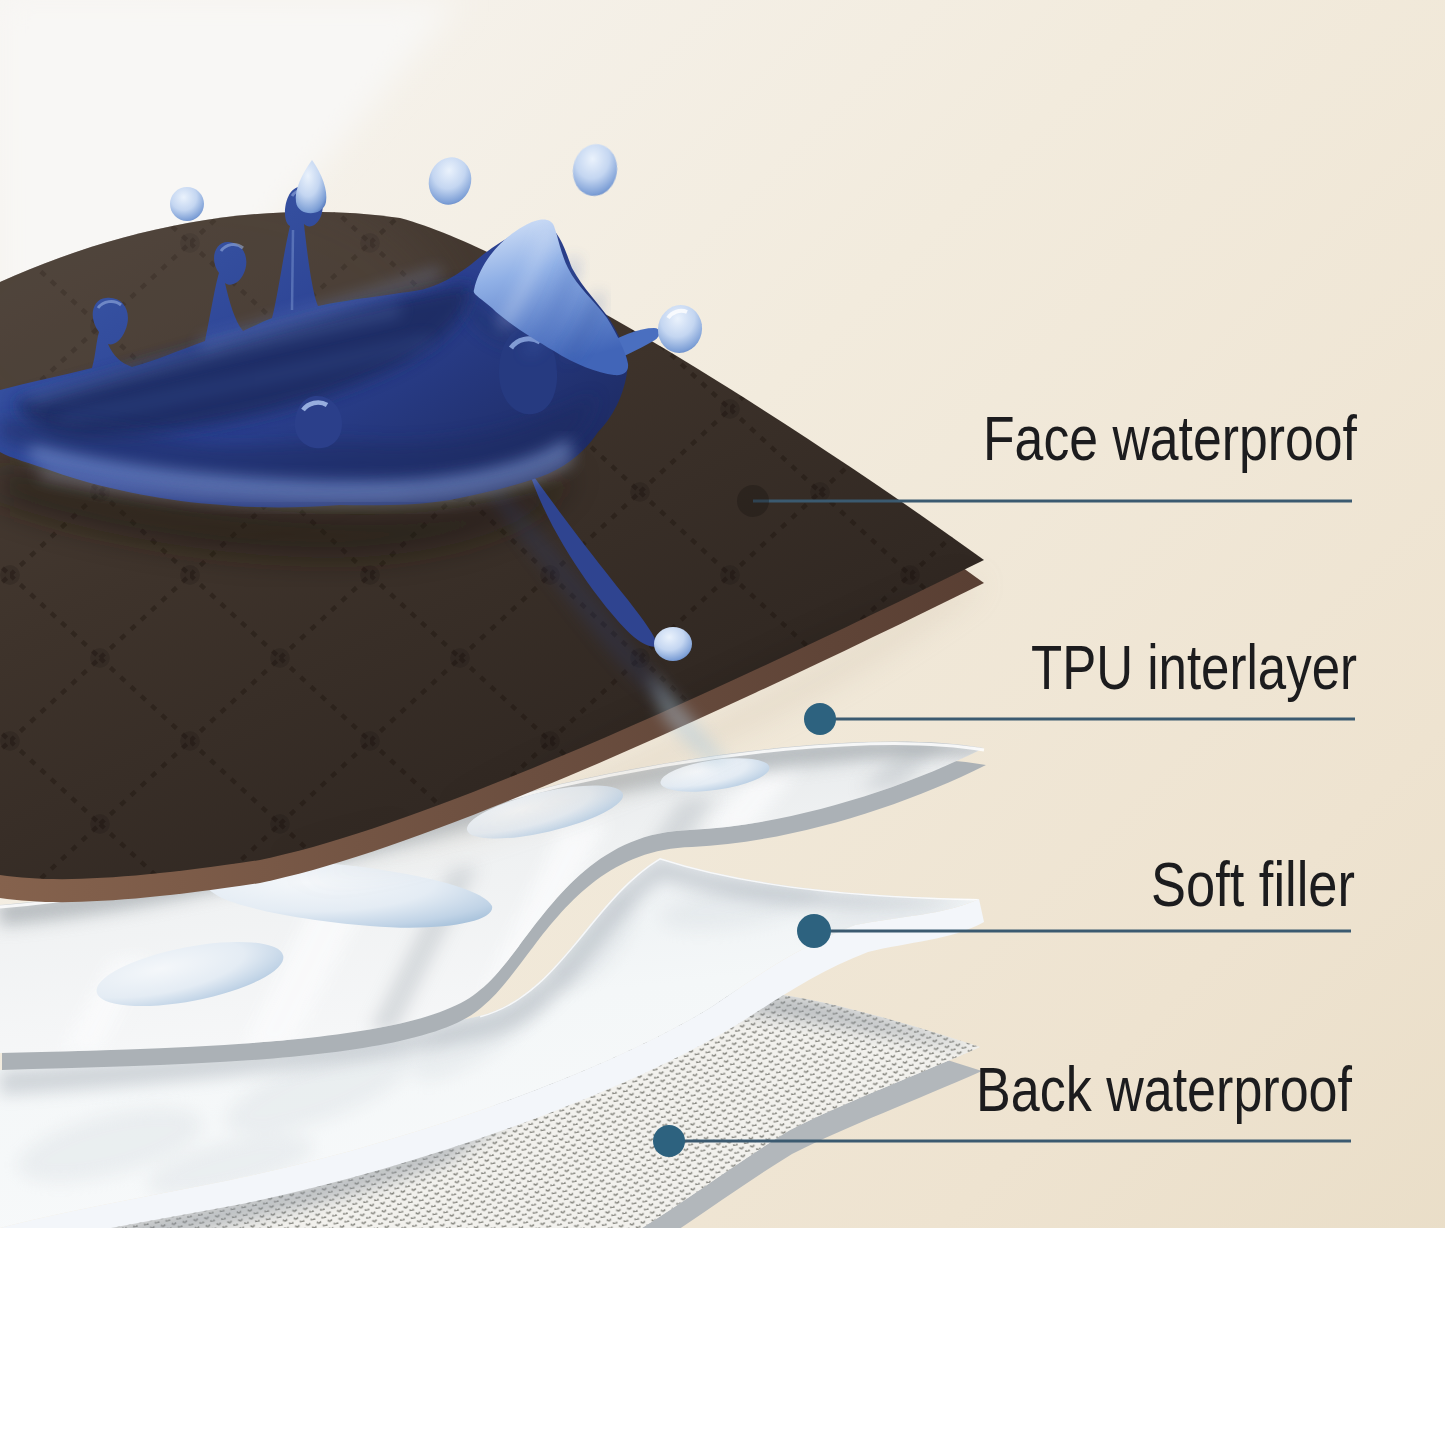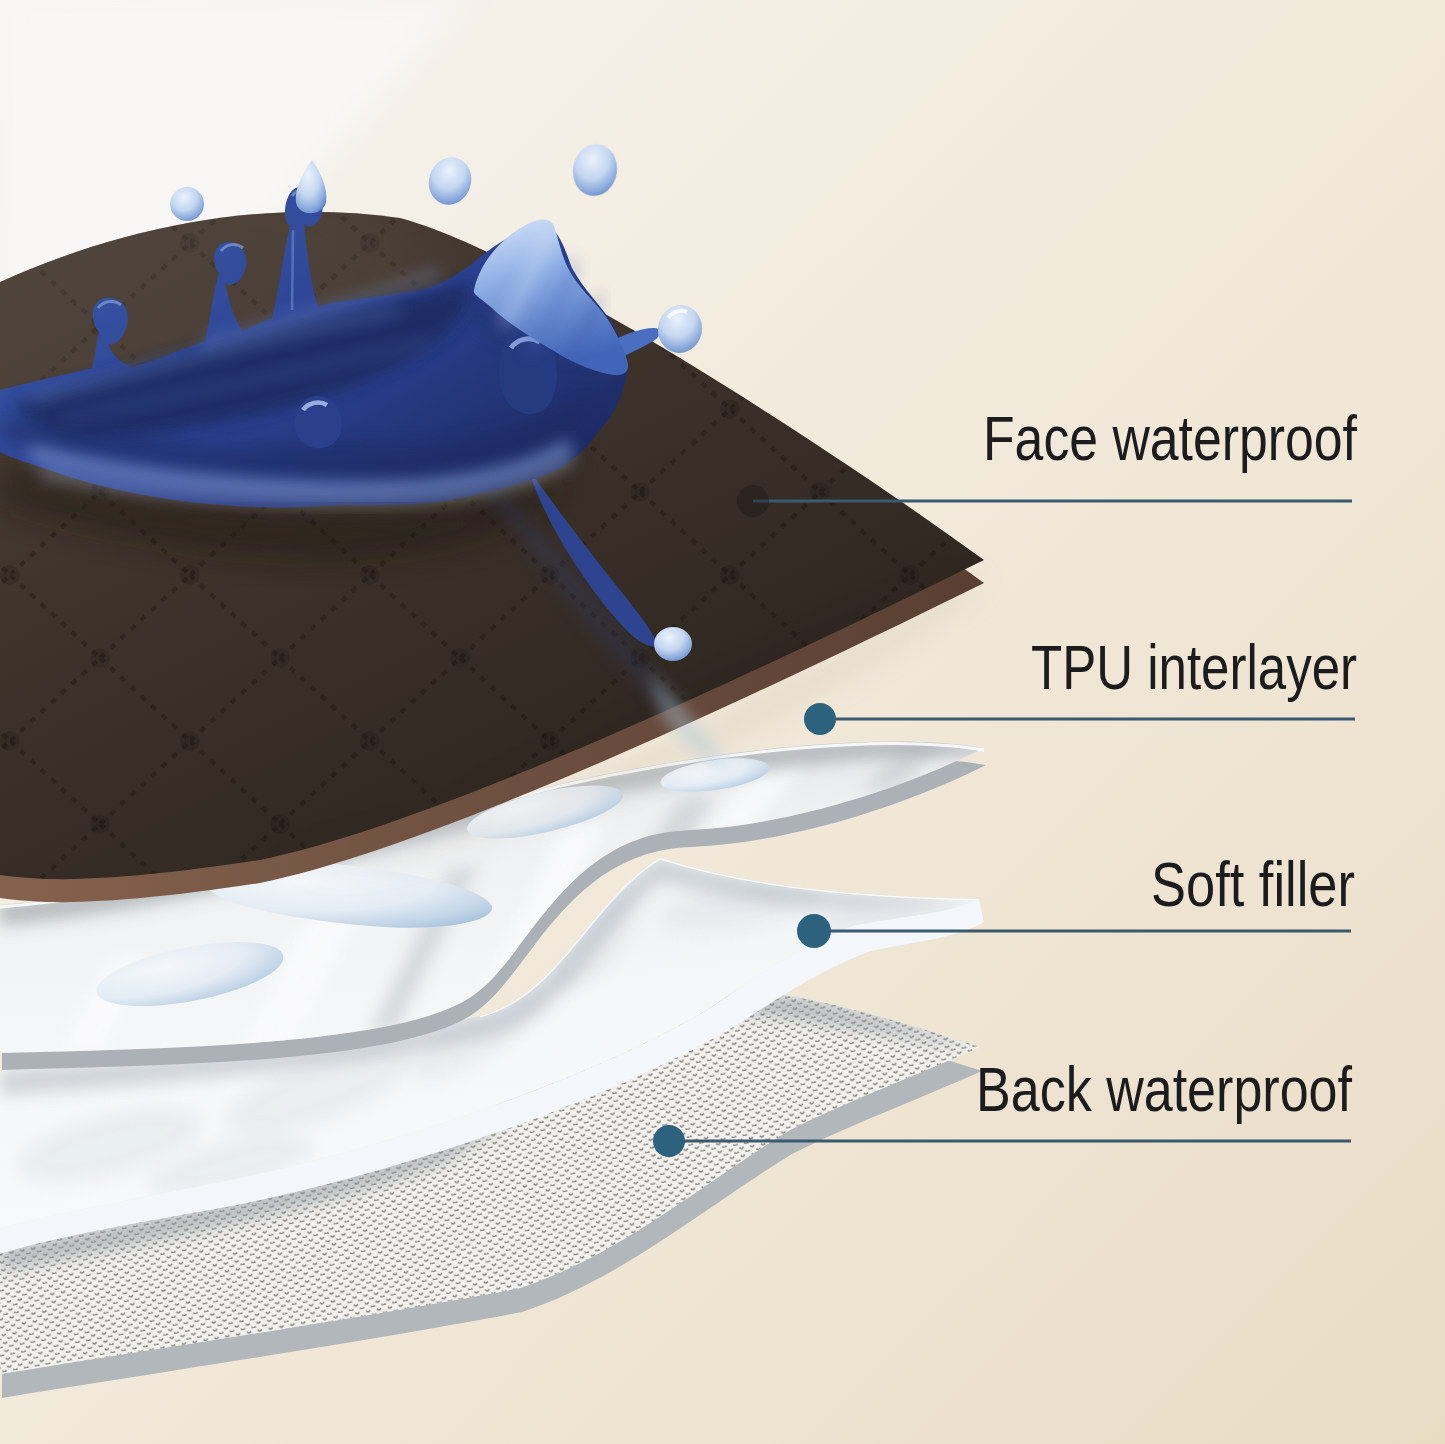--- a/index.html
+++ b/index.html
@@ -1,16 +1,16 @@
 <!DOCTYPE html>
 <html><head>
 <meta charset="utf-8">
 <style>
 html,body{margin:0;padding:0;}
-#stage{width:1445px;height:1444px;position:relative;overflow:hidden;
+#stage{width:1445px;height:1228px;position:relative;overflow:hidden;
   font-family:"Liberation Sans",sans-serif;background:#f1e9da;}
 svg{display:block}
 </style>
 </head>
 <body>
 <div id="stage">
 <svg width="1445" height="1444" viewBox="0 0 1445 1444">
 <defs>
   <linearGradient id="bg" x1="0" y1="0" x2="1" y2="1">
     <stop offset="0" stop-color="#f7f5f2"></stop>

